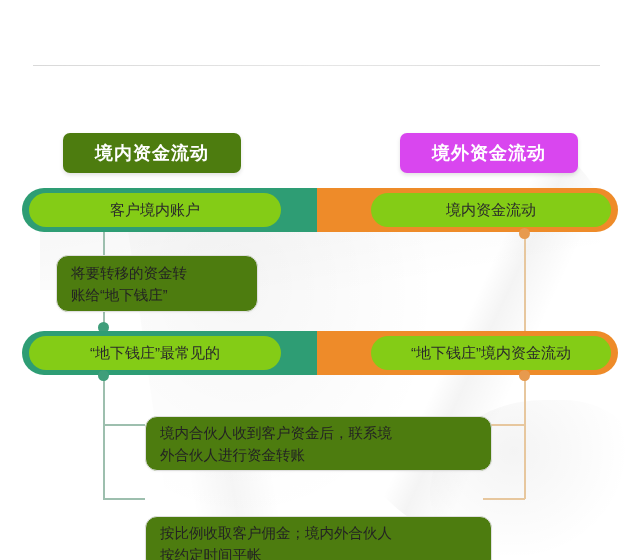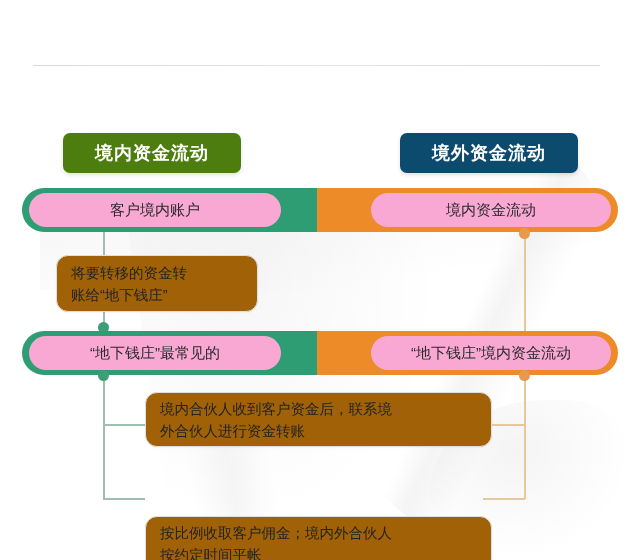--- a/index.html
+++ b/index.html
@@ -51,32 +51,32 @@
 
   
   .badge{
     position:absolute;top:133px;height:40px;
     border-radius:7px;
     display:flex;align-items:center;justify-content:center;
     color:#ffffff;font-size:18px;font-weight:bold;letter-spacing:1px;
     box-shadow:0 2px 4px rgba(0,0,0,0.12);
   }
   .badge-cn{left:63px;width:178px;background:#4d7c0f;}
-  .badge-ov{left:400px;width:178px;background:#0c4a6e;}
+  .badge-ov{left:400px;width:178px;background:#d946ef;}
 
   
   .row{position:absolute;height:44px;}
   .row-1{top:188px;}
   .row-2{top:331px;}
   .bar{position:absolute;top:0;height:44px;}
   .bar-left{left:22px;width:295px;background:#2E9D74;border-radius:22px 0 0 22px;}
   .bar-right{left:317px;width:301px;background:#EE8B29;border-radius:0 22px 22px 0;}
   .pill{
     position:absolute;top:5px;height:34px;
-    background:#f9a8d4;border-radius:17px;
+    background:#84cc16;border-radius:17px;
     display:flex;align-items:center;justify-content:center;
     font-size:15px;color:#2a2a2a;white-space:nowrap;
   }
   .pill-left{left:29px;width:252px;}
   .pill-right{left:371px;width:240px;}
 
   
   .vline{position:absolute;width:1.5px;}
   .hline{position:absolute;height:1.5px;}
   .dot{position:absolute;width:11px;height:11px;border-radius:50%;}
@@ -100,33 +100,33 @@
 
   
   .stem-r2{left:524px;top:375px;height:124px;}
   .br-r-a{left:483px;top:424px;width:42px;}
   .br-r-b{left:483px;top:498px;width:42px;}
   .dot-r2{left:519px;top:370px;}
 
   
   .note{
     position:absolute;
-    background:#a16207;
+    background:#4d7c0f;
     border:1px solid #dfdfdf;
     border-radius:12px;
     display:flex;align-items:center;
     box-shadow:0 1px 2px rgba(0,0,0,0.04);
   }
   .note span{
     font-size:14.5px;color:#232323;line-height:22px;
     padding:0 14px;white-space:pre-line;
   }
   .note-l1{left:56px;top:255px;width:200px;height:55px;}
   .note-r1{left:385px;top:255px;width:213px;height:55px;}
-  .note-b1{left:145px;top:392px;width:345px;height:53px;}
+  .note-b1{left:145px;top:416px;width:345px;height:53px;}
   .note-b2{left:145px;top:470px;width:345px;height:53px;margin-top:46px;}
 </style>
 </head>
 <body>
 
 <div class="page">
 
   <div class="wm wm-1"></div>
   <div class="wm wm-2"></div>
   <div class="wm wm-3"></div>

